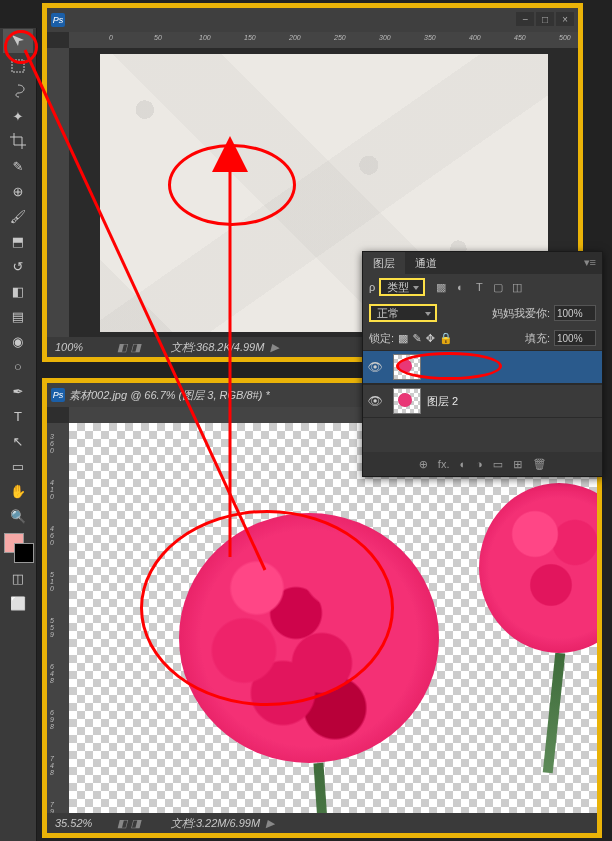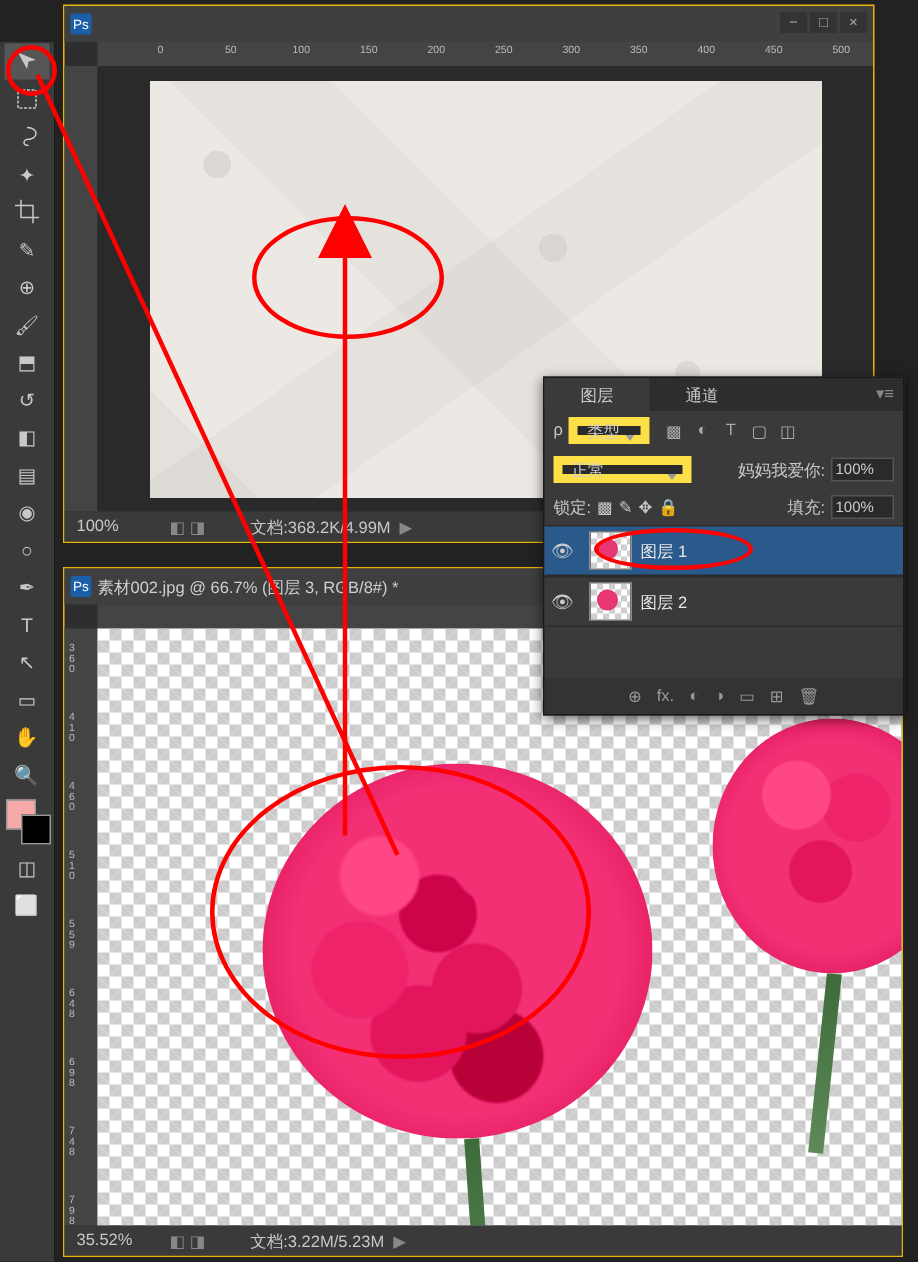--- a/index.html
+++ b/index.html
@@ -5,21 +5,21 @@
 *{box-sizing:border-box;margin:0;padding:0;font-family:"Microsoft YaHei",Arial,sans-serif;}
 body{background:#000;width:612px;height:841px;position:relative;overflow:hidden;}
 .ps-app{position:absolute;left:0;top:0;width:612px;height:841px;background:#222;}
 .toolbar-left{position:absolute;left:0;top:28px;width:37px;height:813px;background:#3a3a3a;border-right:1px solid #1a1a1a;}
 .toolbar-left .tool{width:30px;height:24px;margin:1px 3px;display:flex;align-items:center;justify-content:center;color:#c8c8c8;font-size:13px;cursor:pointer;}
 .toolbar-left .tool.sel{background:#565656;}
 .tool svg{width:16px;height:16px;fill:#c8c8c8;}
 .swatch-fg-bg{width:32px;height:32px;position:relative;margin:3px 2px;}
 .swatch-fg{position:absolute;left:2px;top:2px;width:20px;height:20px;background:#f6a9a7;border:1px solid #999;}
 .swatch-bg{position:absolute;right:0;bottom:0;width:20px;height:20px;background:#000;border:1px solid #999;}
-.doc-window{position:absolute;background:#2e2e2e;border:1px solid #eab308;}
+.doc-window{position:absolute;background:#2e2e2e;border:5px solid #eab308;font-style:italic;}
 .doc-titlebar{height:24px;background:#3f3f3f;color:#cfcfcf;font-size:11px;display:flex;align-items:center;padding:0 4px;}
 .doc-titlebar .psicon{width:14px;height:14px;background:#1b5fa8;color:#fff;font-size:9px;display:flex;align-items:center;justify-content:center;margin-right:4px;border-radius:2px;}
 .win-ctrls{position:absolute;right:4px;top:4px;display:flex;gap:2px;}
 .win-ctrls span{width:18px;height:14px;background:#333;color:#aaa;font-size:10px;display:flex;align-items:center;justify-content:center;cursor:pointer;}
 .ruler-h{position:absolute;left:22px;top:24px;right:0;height:16px;background:#444;color:#bbb;font-size:7px;overflow:hidden;}
 .ruler-h span{position:absolute;top:2px;}
 .ruler-v{position:absolute;left:0;top:40px;width:22px;bottom:20px;background:#444;color:#bbb;font-size:7px;overflow:hidden;}
 .ruler-v span{position:absolute;left:3px;transform:rotate(0);}
 .canvas-area{position:absolute;left:22px;top:40px;right:0;bottom:20px;background:#2a2a2a;overflow:hidden;}
 .statusbar{position:absolute;left:0;right:0;bottom:0;height:20px;background:#3a3a3a;color:#c8c8c8;font-size:11px;display:flex;align-items:center;}
@@ -73,24 +73,24 @@
  background:
   radial-gradient(circle at 35% 30%,#f34b85 0 14%,transparent 15%),
   radial-gradient(circle at 60% 35%,#e42b6c 0 15%,transparent 16%),
   radial-gradient(circle at 45% 60%,#d91f60 0 15%,transparent 16%),
   radial-gradient(circle at 50% 50%,#e93776 0 60%,#c70f50 100%);
  filter:contrast(1.1);
 }
 
 .layers-panel{position:absolute;left:362px;top:251px;width:241px;height:226px;background:#3a3a3a;border:1px solid #1a1a1a;box-shadow:0 2px 8px rgba(0,0,0,.6);}
 .panel-tabs{height:22px;background:#2d2d2d;display:flex;color:#ccc;font-size:11px;}
-.panel-tabs .tab{padding:4px 24px;cursor:pointer;}
+.panel-tabs .tab{padding:4px 10px;cursor:pointer;}
 .panel-tabs .tab.active{background:#3a3a3a;}
 .panel-row{display:flex;align-items:center;padding:4px 6px;color:#c8c8c8;font-size:11px;gap:4px;}
-.dropdown{background:#2a2a2a;color:#ccc;padding:2px 14px 2px 6px;position:relative;border:6px solid #fde047;height:18px;display:inline-flex;align-items:center;}
+.dropdown{background:#2a2a2a;color:#ccc;padding:2px 14px 2px 6px;position:relative;border:2px solid #fde047;height:18px;display:inline-flex;align-items:center;}
 .dropdown:after{content:"";position:absolute;right:4px;top:6px;border-left:3px solid transparent;border-right:3px solid transparent;border-top:4px solid #999;}
 .iconrow span{width:16px;height:16px;display:inline-flex;align-items:center;justify-content:center;color:#aaa;font-size:11px;}
 .layer-list{background:#3a3a3a;}
 .layer-item{display:flex;align-items:center;height:34px;border-top:1px solid #2a2a2a;border-bottom:1px solid #2a2a2a;}
 .layer-item.selected{background:#2a5a8c;}
 .eye{width:24px;text-align:center;color:#ccc;font-size:12px;}
 .thumb{width:28px;height:26px;background:#fff;margin:0 6px;position:relative;border:1px solid #777;
  background-image:linear-gradient(45deg,#ccc 25%,transparent 25%),linear-gradient(-45deg,#ccc 25%,transparent 25%),linear-gradient(45deg,transparent 75%,#ccc 75%),linear-gradient(-45deg,transparent 75%,#ccc 75%);
  background-size:8px 8px;background-position:0 0,0 4px,4px -4px,-4px 0;
 }
@@ -212,21 +212,21 @@
         <div class="bloom"></div>
       </div>
       <div class="flower big">
         <div class="stem"></div>
         <div class="bloom"></div>
       </div>
     </div>
     <div class="statusbar">
       <span class="zoom">35.52%</span>
       <span style="color:#888;">◧ ◨</span>
-      <span class="docinfo">文档:3.22M/5.23M</span>
+      <span class="docinfo">文档:3.22M/6.99M</span>
       <span style="margin-left:6px;color:#888;">▶</span>
     </div>
   </div>
 
   <div class="layers-panel">
     <div class="panel-tabs">
       <div class="tab active">图层</div>
       <div class="tab">通道</div>
       <span style="margin-left:auto;padding:4px 6px;color:#888;cursor:pointer;">▾≡</span>
     </div>
@@ -235,40 +235,39 @@
       <span class="dropdown">类型</span>
       <span class="iconrow" style="display:flex;gap:3px;margin-left:4px;">
         <span>▩</span>
         <span>◐</span>
         <span>T</span>
         <span>▢</span>
         <span>◫</span>
       </span>
     </div>
     <div class="panel-row">
-      <span class="dropdown" style="width:92px;">正常</span>
+      <span class="dropdown" style="width:68px;">正常</span>
       <span style="margin-left:auto;">妈妈我爱你:</span>
       <span class="pct-input">100%</span>
     </div>
     <div class="panel-row">
       <span>锁定:</span>
       <span>▩</span>
       <span>✎</span>
       <span>✥</span>
       <span>🔒</span>
       <span style="margin-left:auto;">填充:</span>
       <span class="pct-input">100%</span>
     </div>
     <div class="layer-list">
       <div class="layer-item selected">
         <span class="eye">👁</span>
         <span class="thumb">
             <span class="minif"></span>
           </span>
-        <span class="layer-name">图层 1</span>
       </div>
       <div class="layer-item">
         <span class="eye">👁</span>
         <span class="thumb">
             <span class="minif"></span>
           </span>
         <span class="layer-name">图层 2</span>
       </div>
     </div>
     <div class="panel-footer">

